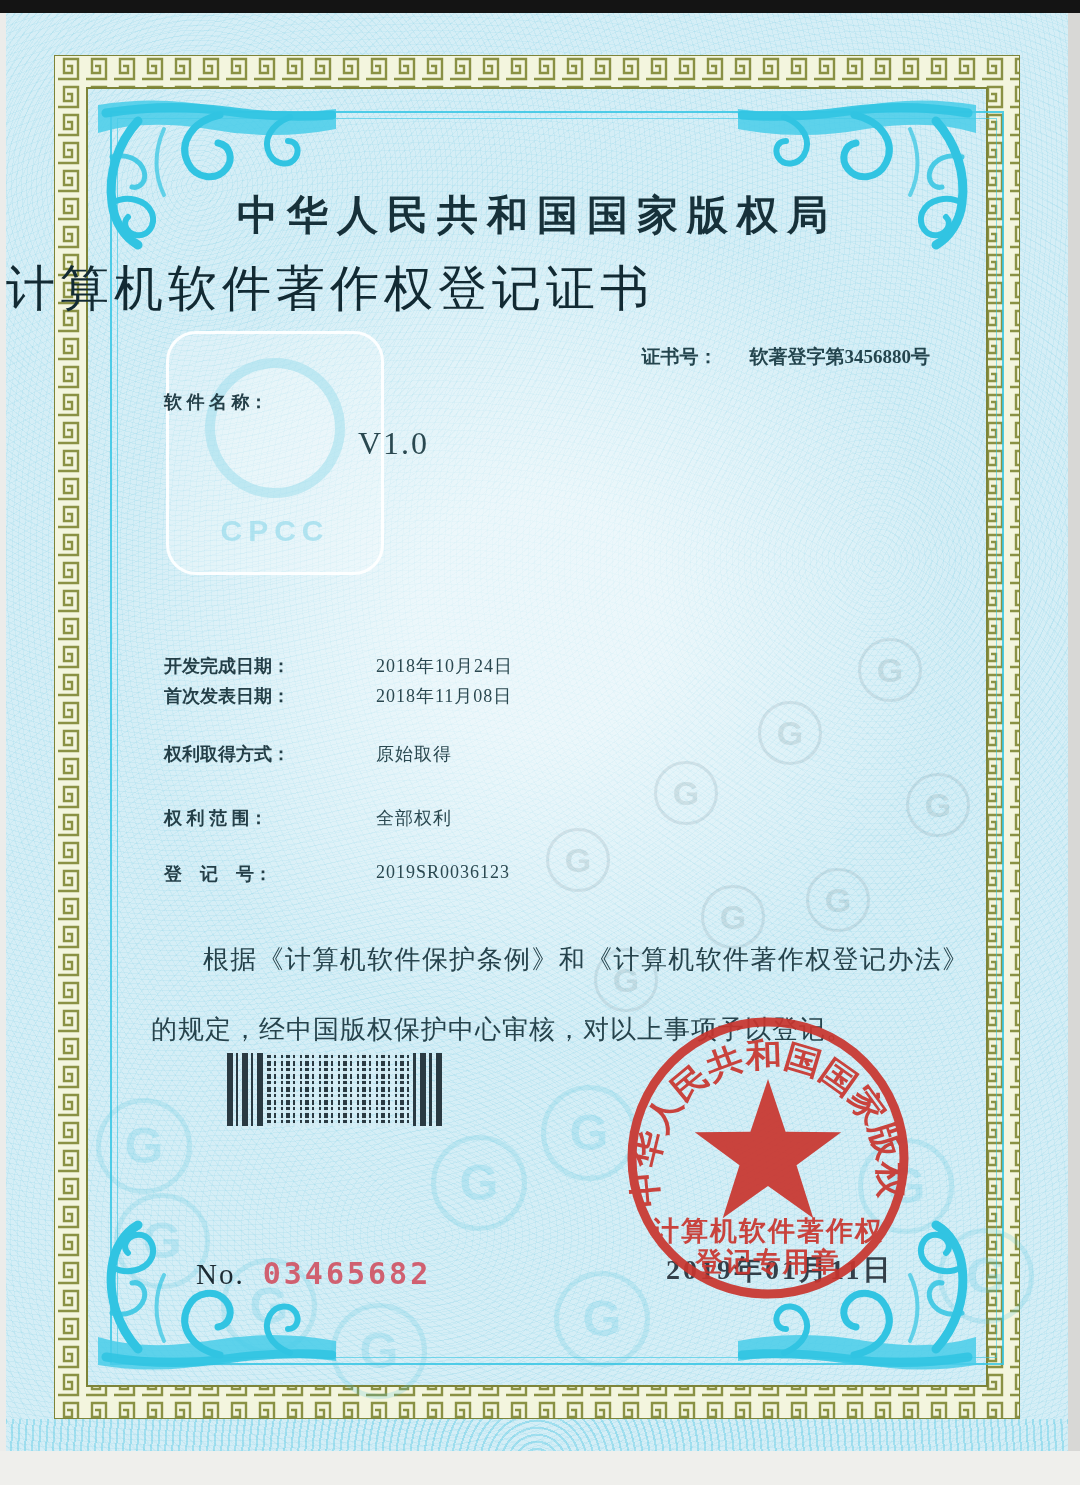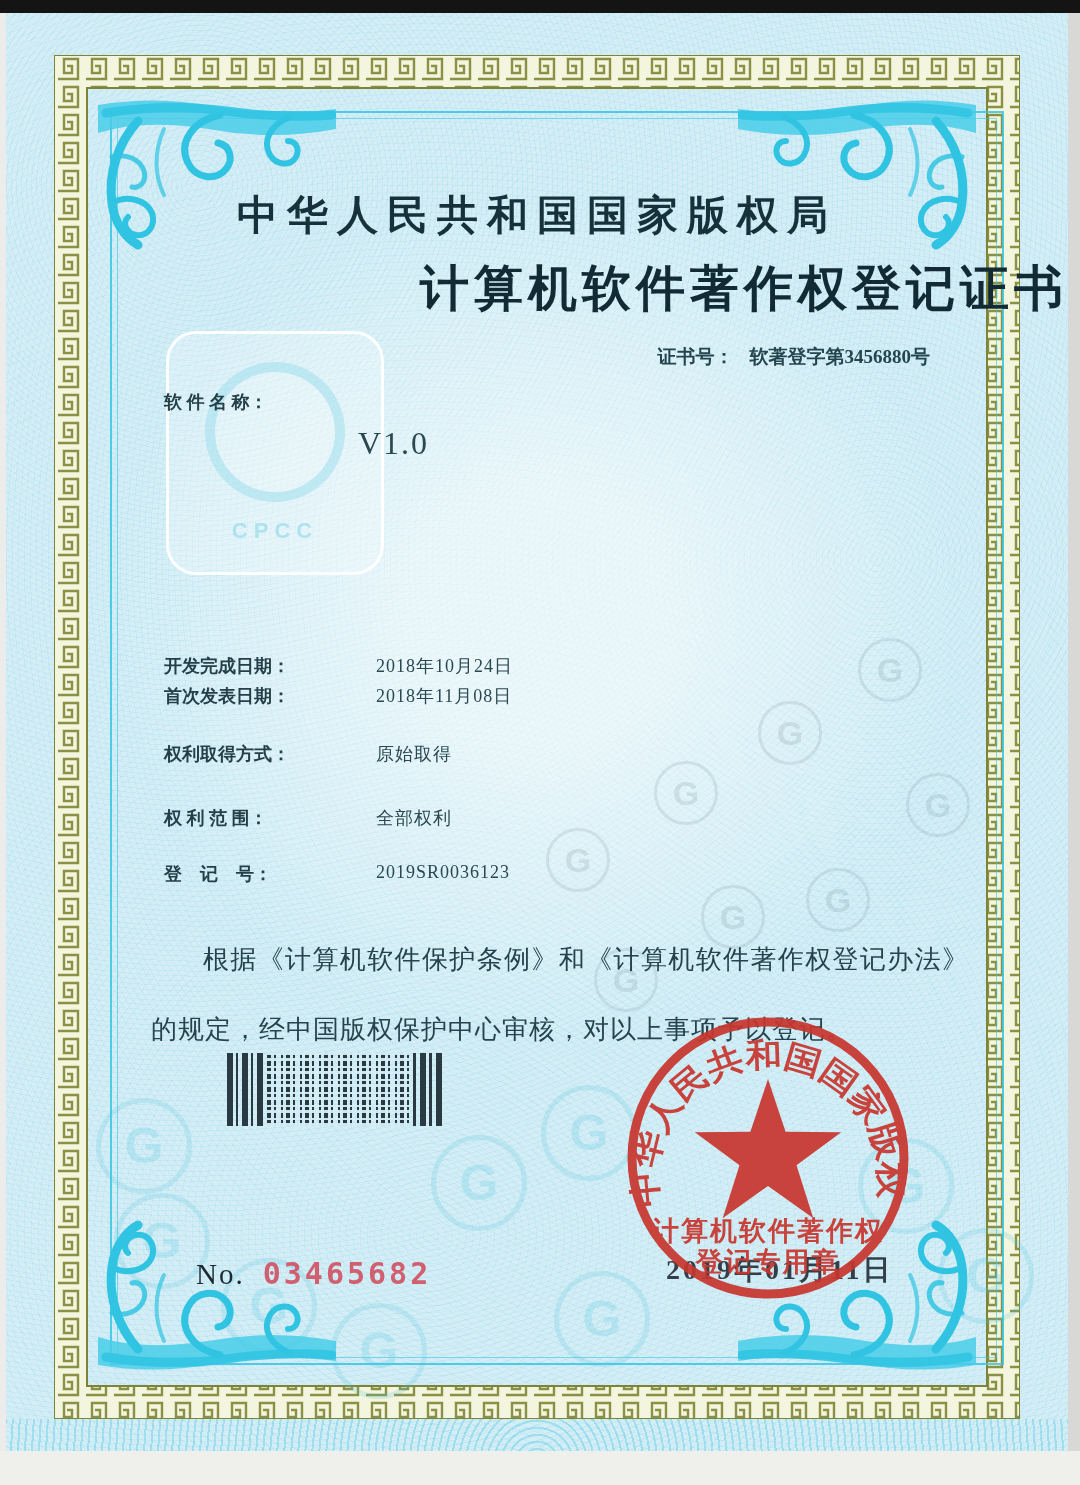--- a/index.html
+++ b/index.html
@@ -29,24 +29,24 @@
   .corner{position:absolute;width:238px;height:168px;z-index:2;}
   .corner.tl{left:92px;top:86px;}
   .corner.tr{right:92px;top:86px;transform:scaleX(-1);}
   .corner.bl{left:92px;bottom:80px;transform:scaleY(-1);}
   .corner.br{right:92px;bottom:80px;transform:scale(-1,-1);}
 
   
   .authority{position:absolute;left:0;right:0;top:175px;text-align:center;
         font-family:"Liberation Sans","DejaVu Sans",sans-serif;
         font-size:41px;font-weight:bold;letter-spacing:9px;color:#17313a;z-index:3;}
-  .cert-title{position:absolute;left:0;right:0;top:243px;text-align:right;
-        font-size:49px;font-weight:bold;letter-spacing:5px;color:#122a33;z-index:3;padding-left:44px;}
+  .cert-title{position:absolute;left:0;right:0;top:243px;text-align:left;
+        font-size:49px;font-weight:normal;letter-spacing:5px;color:#122a33;z-index:3;}
   .certno{position:absolute;right:138px;top:331px;font-size:19px;font-weight:bold;color:#24454e;z-index:3;}
-  .certno .lbl{margin-right:16px;}
+  .certno .lbl{margin-right:32px;}
 
   .row{position:absolute;left:158px;display:flex;font-size:18px;color:#27454e;z-index:3;white-space:pre;}
   .row .lbl{font-weight:bold;width:212px;color:#243f48;}
   .row .val{font-weight:normal;color:#2a4850;letter-spacing:1px;}
   .val2{position:absolute;left:352px;font-size:32px;color:#2a4850;z-index:3;letter-spacing:2px;}
 
   .statement{position:absolute;left:145px;top:912px;width:818px;font-size:26px;line-height:70px;
         color:#26434c;text-align:justify;text-indent:2em;letter-spacing:1px;z-index:3;}
 
   
@@ -70,21 +70,21 @@
   .serial .no-val{font-family:"DejaVu Sans Mono","Liberation Mono",monospace;
         color:#d06070;font-size:30px;letter-spacing:3px;font-weight:bold;}
 
   
   .cpcc{position:absolute;left:160px;top:318px;width:212px;height:238px;border-radius:30px;
         border:3px solid rgba(255,255,255,.9);background:rgba(255,255,255,.22);z-index:1;
         display:flex;flex-direction:column;align-items:center;justify-content:center;}
   .cpcc .ring{width:120px;height:120px;border-radius:50%;border:10px solid rgba(140,215,233,.45);
         background:rgba(255,255,255,.18);}
   .cpcc .cpcc-text{margin-top:16px;font-family:"Liberation Sans","DejaVu Sans",sans-serif;
-        font-size:22px;font-weight:bold;letter-spacing:6px;color:rgba(140,215,233,.6);}
+        font-size:30px;font-weight:bold;letter-spacing:6px;color:rgba(140,215,233,.6);}
   .gmark{position:absolute;border-radius:50%;display:flex;align-items:center;justify-content:center;
         font-family:"Liberation Sans","DejaVu Sans",sans-serif;font-weight:bold;z-index:1;}
   .gmark.gray{width:58px;height:58px;border:3px solid rgba(92,122,133,.15);color:rgba(92,122,133,.17);font-size:34px;}
   .gmark.cyan{width:86px;height:86px;border:5px solid rgba(79,194,221,.20);color:rgba(79,194,221,.22);font-size:50px;}
 </style>
 </head>
 <body>
 
 <div class="photo">
   <div class="black-top"></div>

